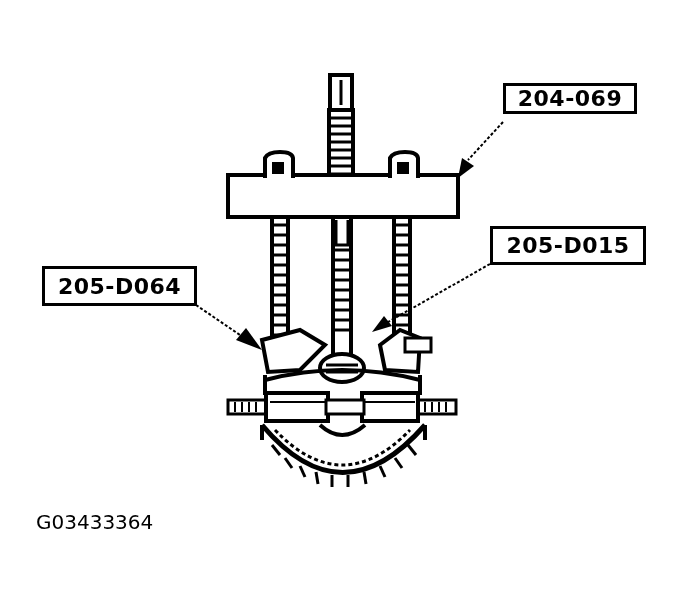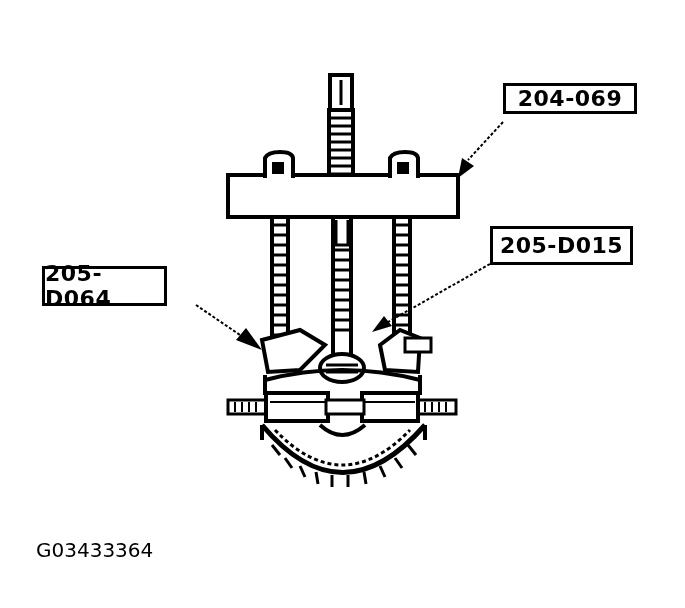--- a/index.html
+++ b/index.html
@@ -10,26 +10,26 @@
       background: #fff;
       box-sizing: border-box;
       display: flex; align-items: center; justify-content: center;
       font-family: "DejaVu Sans", sans-serif;
       font-weight: bold;
       font-size: 22px;
       letter-spacing: 0.5px;
       color: #000;
     }
     #lbl-204 { left: 503px; top: 83px; width: 134px; height: 31px; }
-    #lbl-d015 { left: 490px; top: 226px; width: 143px; height: 39px; }
-    #lbl-d064 { left: 42px; top: 266px; width: 125px; height: 40px; }
+    #lbl-d015 { left: 490px; top: 226px; width: 156px; height: 39px; }
+    #lbl-d064 { left: 42px; top: 266px; width: 155px; height: 40px; }
     .fig-id {
       position: absolute; left: 36px; top: 510px;
       font-family: "DejaVu Sans", sans-serif;
-      font-size: 20px; color: #000; margin-top: 28px;
+      font-size: 20px; color: #000;
     }
     svg.drawing { position: absolute; left: 0; top: 0; }
   </style>
 </head>
 <body>
 
 <svg class="drawing" width="685" height="608" viewBox="0 0 685 608">
 
   <g>
     <rect x="330" y="75" width="22" height="35" fill="#fff" stroke="#000" stroke-width="4"></rect>

